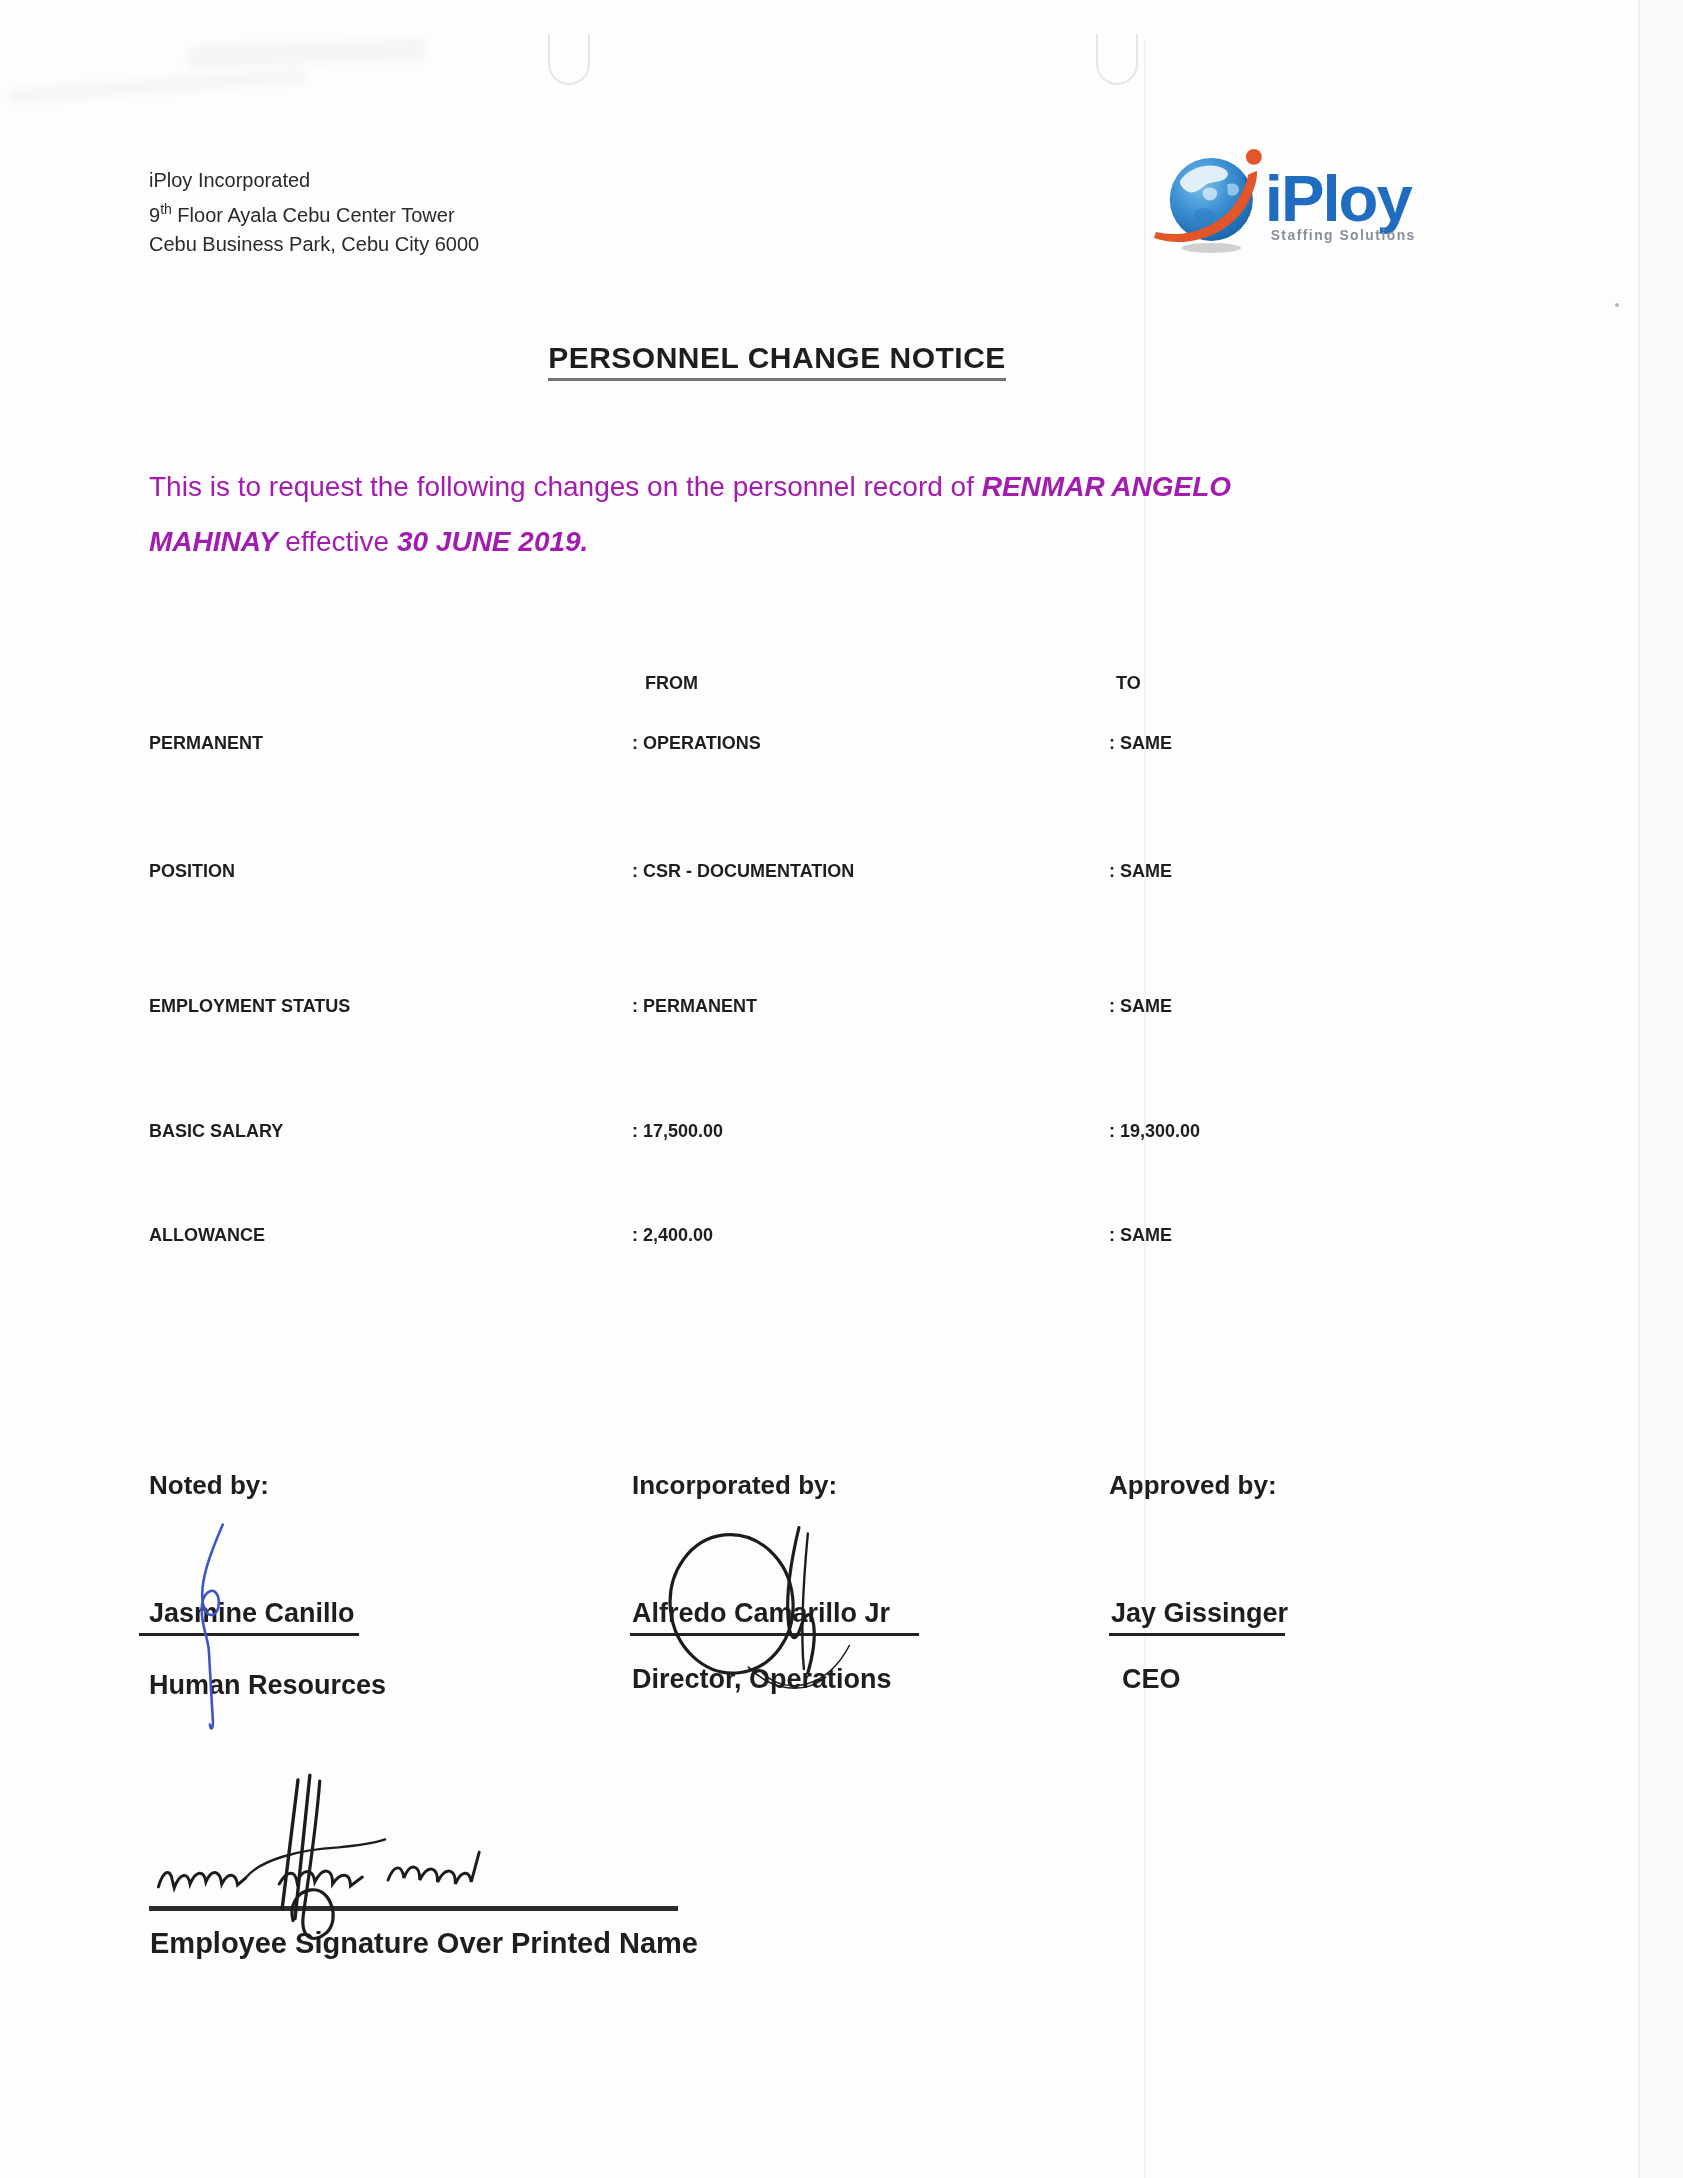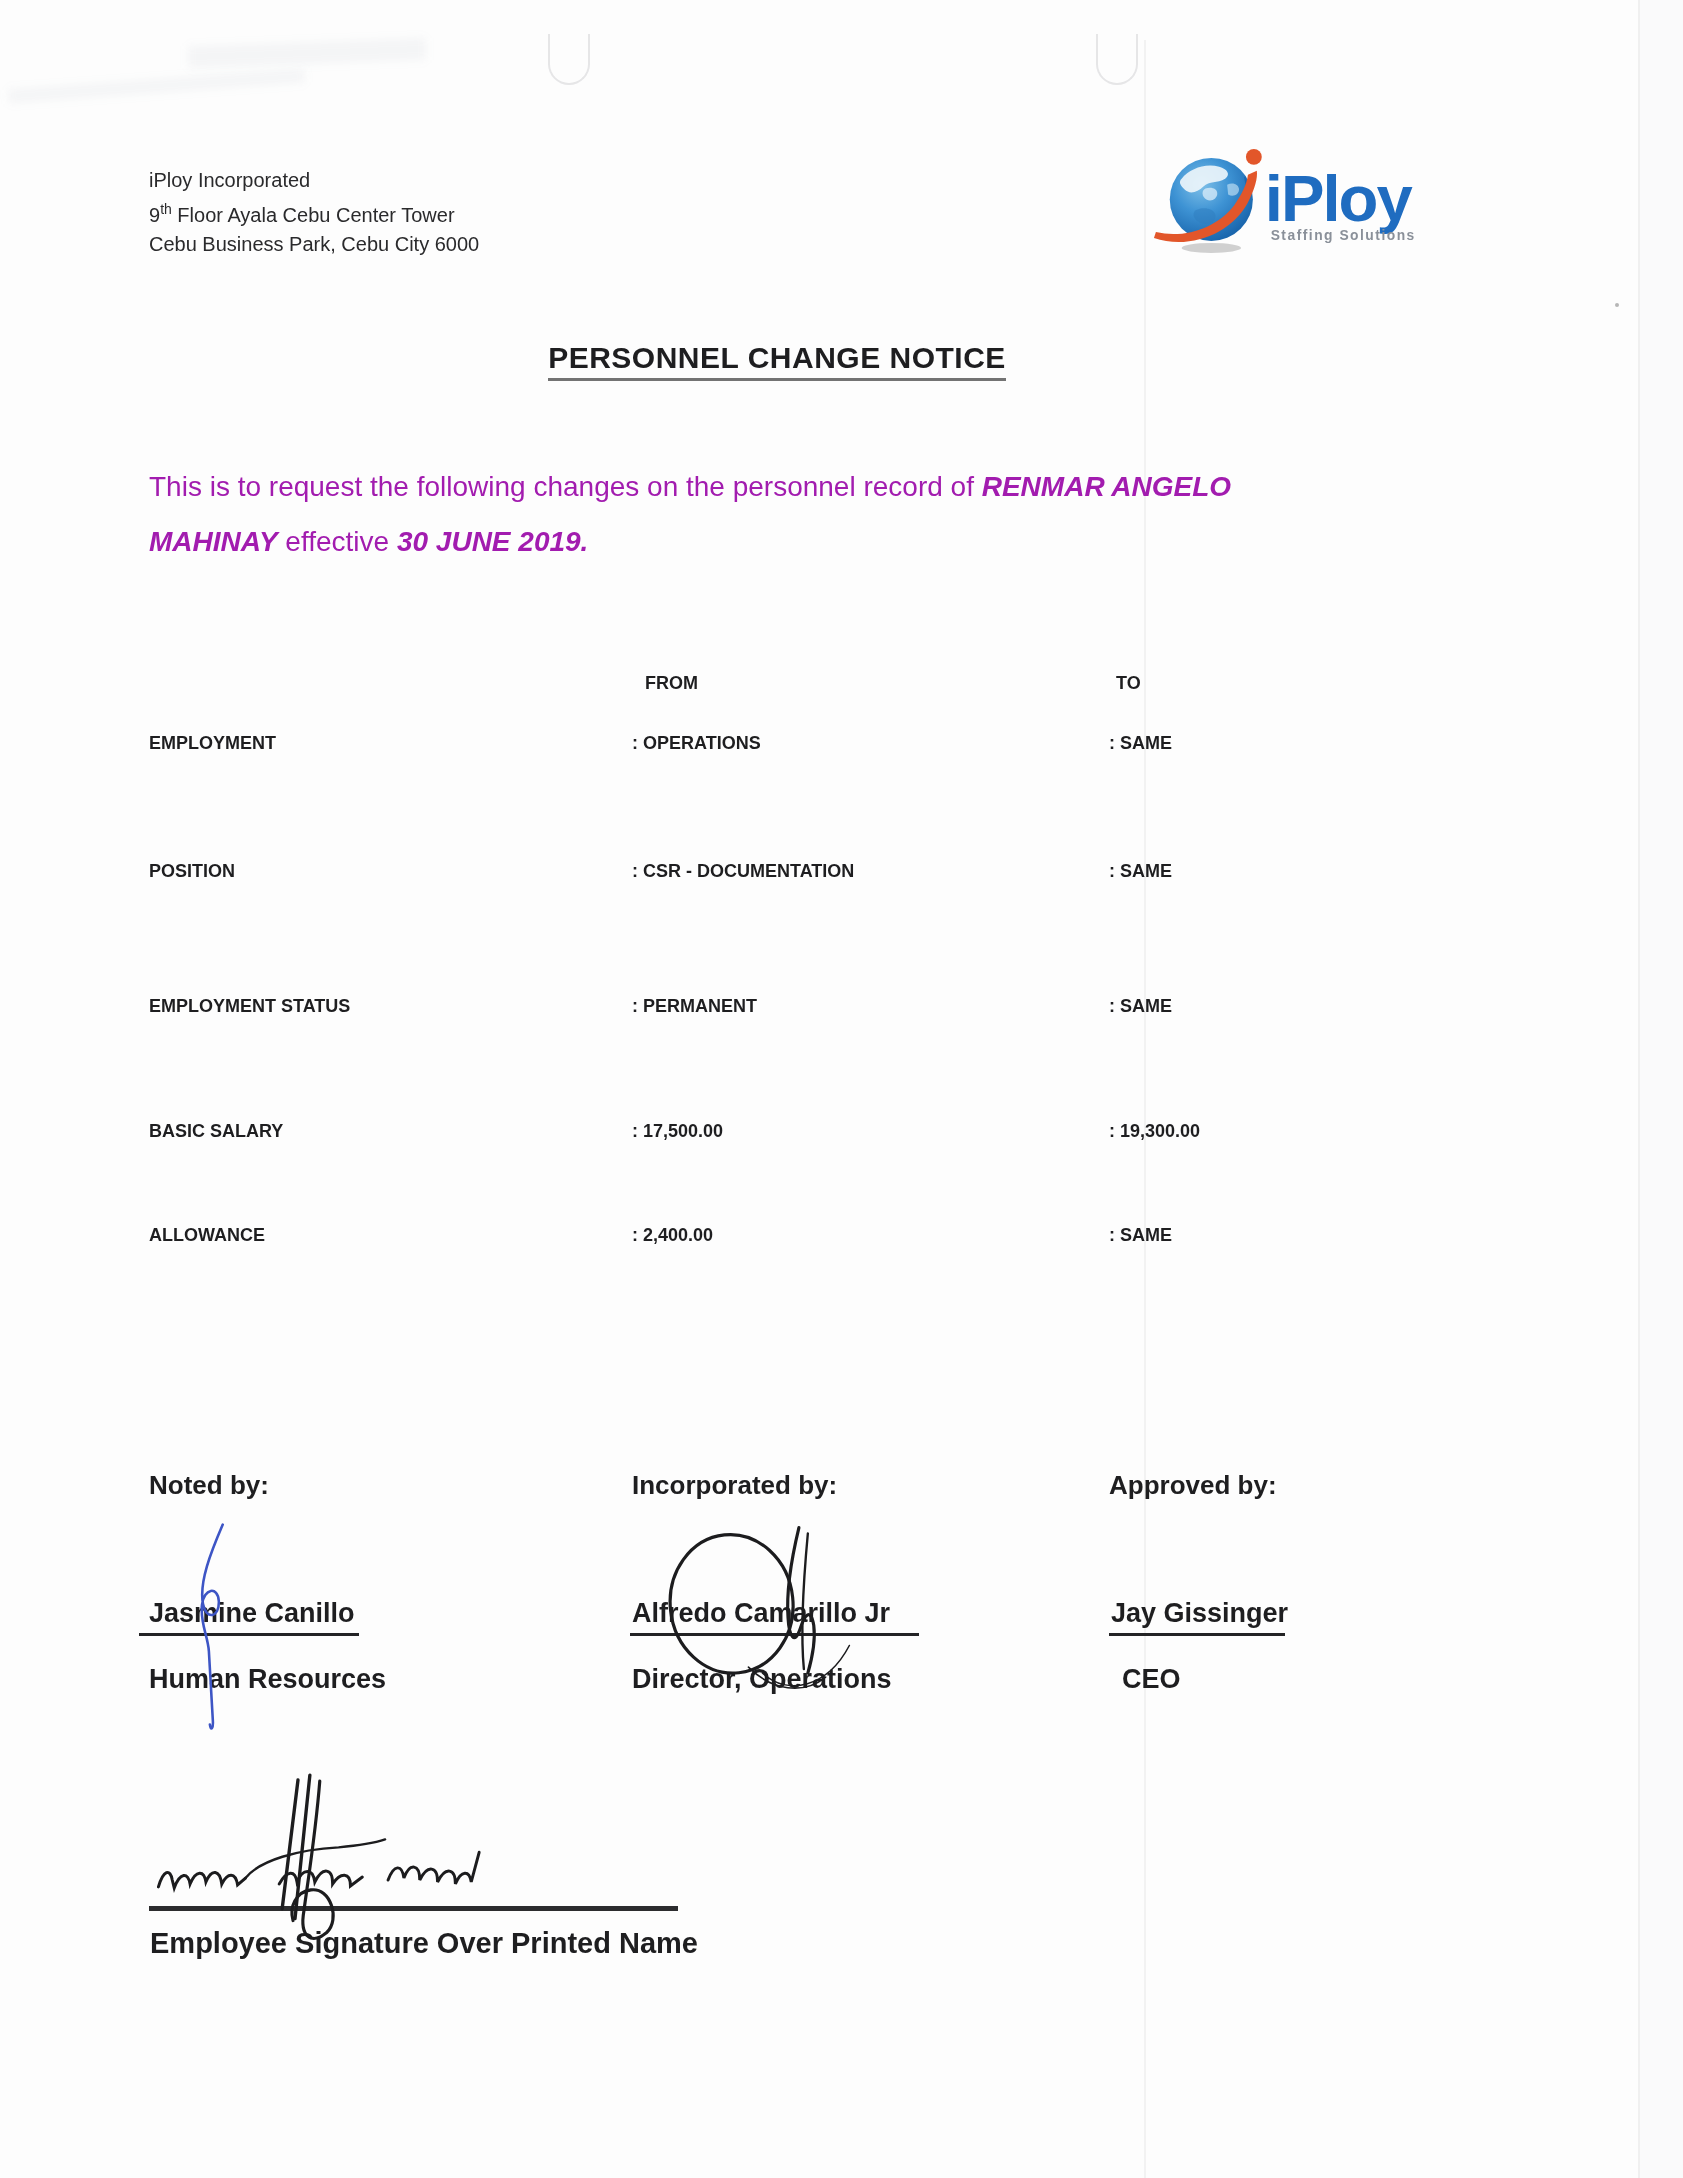--- a/index.html
+++ b/index.html
@@ -116,21 +116,21 @@
 <div class="abs intro">
   <span>This is to request the following changes on the personnel record of </span><span class="hl">RENMAR ANGELO MAHINAY</span><span> effective </span><span class="hl">30 JUNE 2019.</span>
 </div>
 
 <div>
   <div class="trow" style="top:665px;">
     <span class="hdr-from">FROM</span>
     <span class="hdr-to">TO</span>
   </div>
   <div class="trow" style="top:725px;">
-    <span class="c1">EMPLOYMENT</span>
+    <span class="c1">PERMANENT</span>
     <span class="c2">: OPERATIONS</span>
     <span class="c3">: SAME</span>
   </div>
   <div class="trow" style="top:853px;">
     <span class="c1">POSITION</span>
     <span class="c2">: CSR - DOCUMENTATION</span>
     <span class="c3">: SAME</span>
   </div>
   <div class="trow" style="top:988px;">
     <span class="c1">EMPLOYMENT STATUS</span>
@@ -155,21 +155,21 @@
   <span class="signoff-heading" style="left:1109px; top:1470px;">Approved by:</span>
 
   <span class="signoff-name" style="left:149px;">Jasmine Canillo</span>
   <span class="signoff-name" style="left:632px;">Alfredo Camarillo Jr</span>
   <span class="signoff-name" style="left:1111px;">Jay Gissinger</span>
 
   <div class="name-underline" style="left:139px; width:220px;"></div>
   <div class="name-underline" style="left:630px; width:289px;"></div>
   <div class="name-underline" style="left:1109px; width:176px;"></div>
 
-  <span class="signoff-title" style="left:149px;">Human Resources</span>
+  <span class="signoff-title" style="left:149px;margin-top:6px;">Human Resources</span>
   <span class="signoff-title" style="left:632px;">Director, Operations</span>
   <span class="signoff-title" style="left:1122px;">CEO</span>
 </div>
 
 <div class="abs emp-line"></div>
 <div class="abs emp-label">Employee Signature Over Printed Name</div>
 
 <svg class="abs sig-layer" viewBox="0 0 1700 2200">
 
   <g stroke="#3d55c5" stroke-width="2.6" fill="none" stroke-linecap="round">

